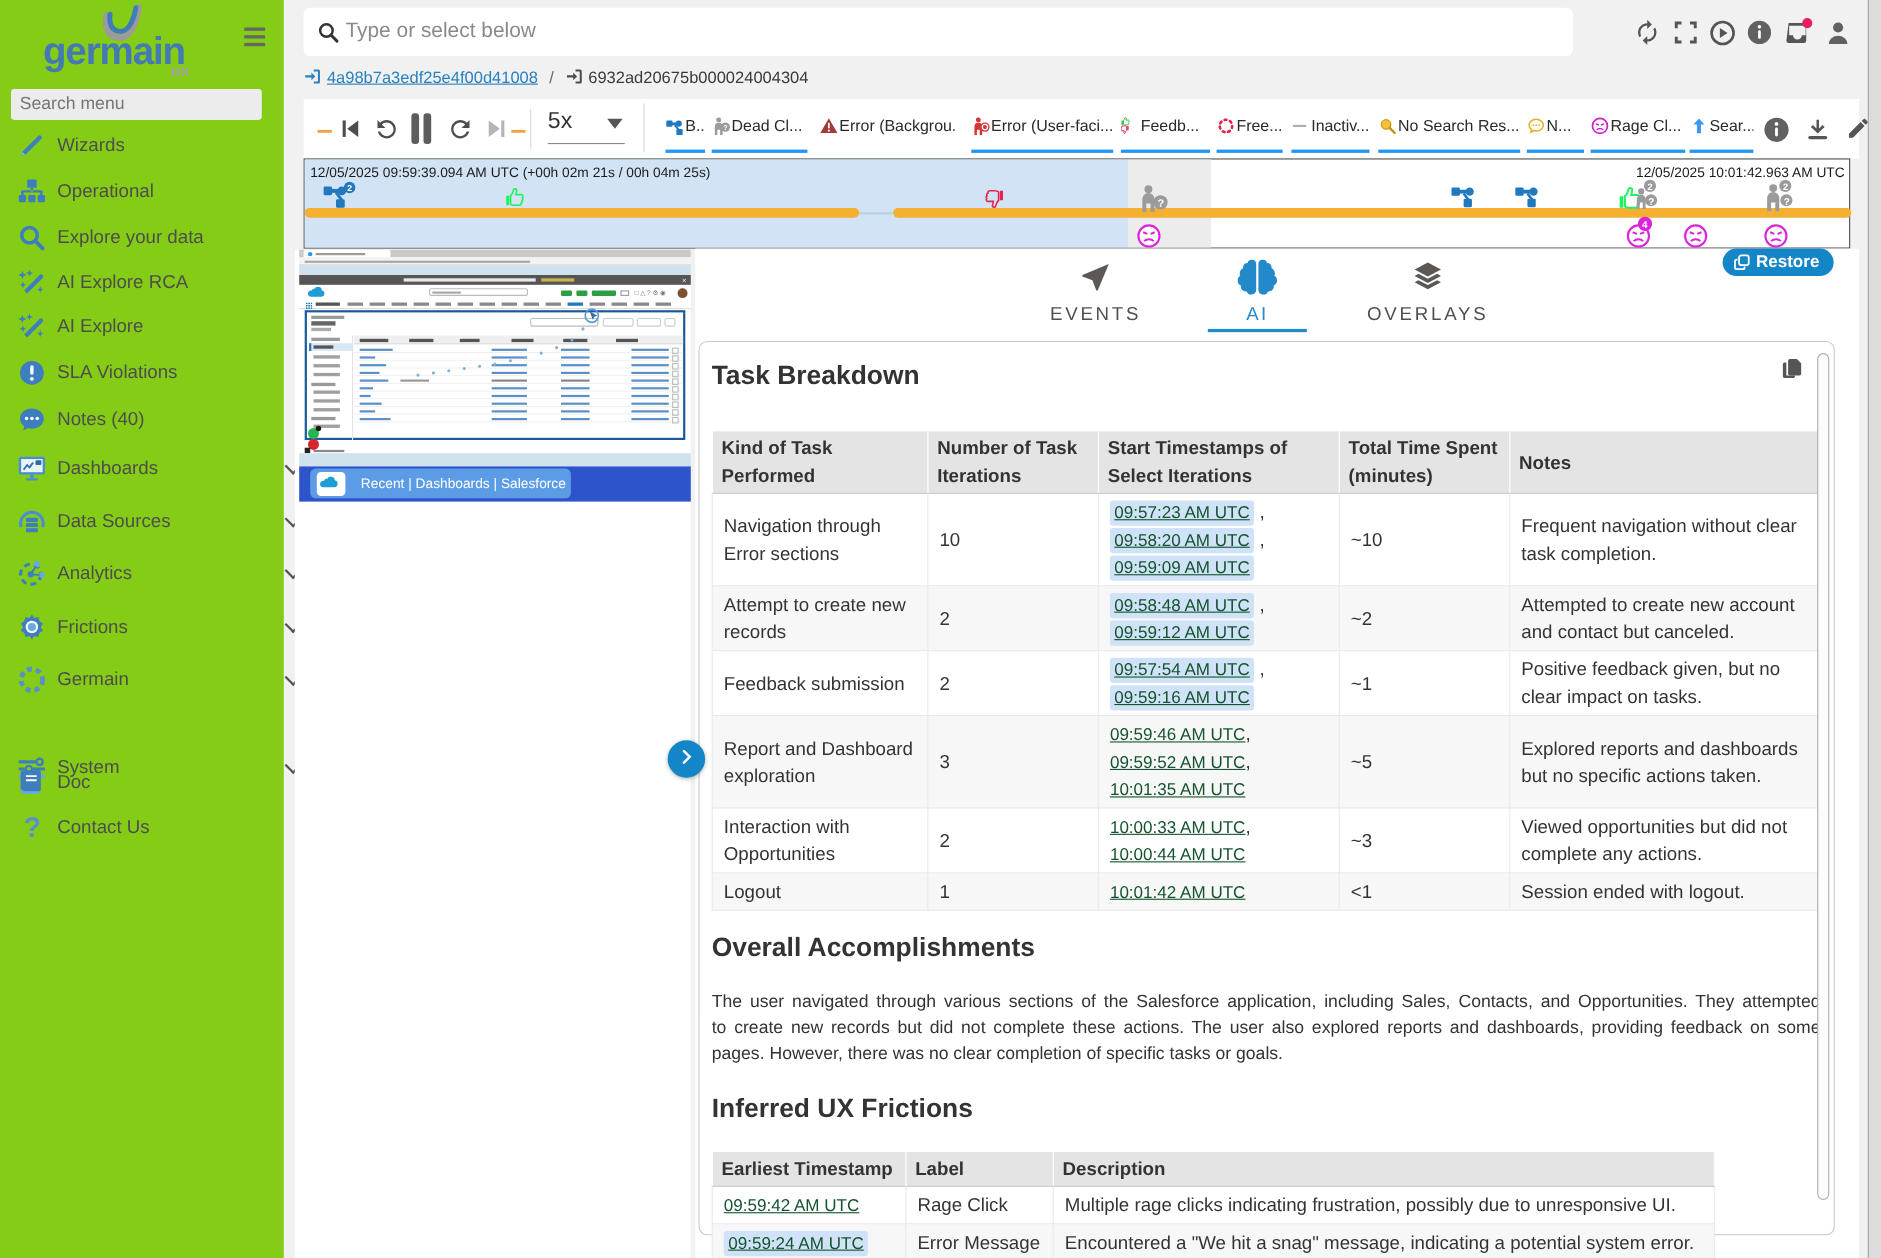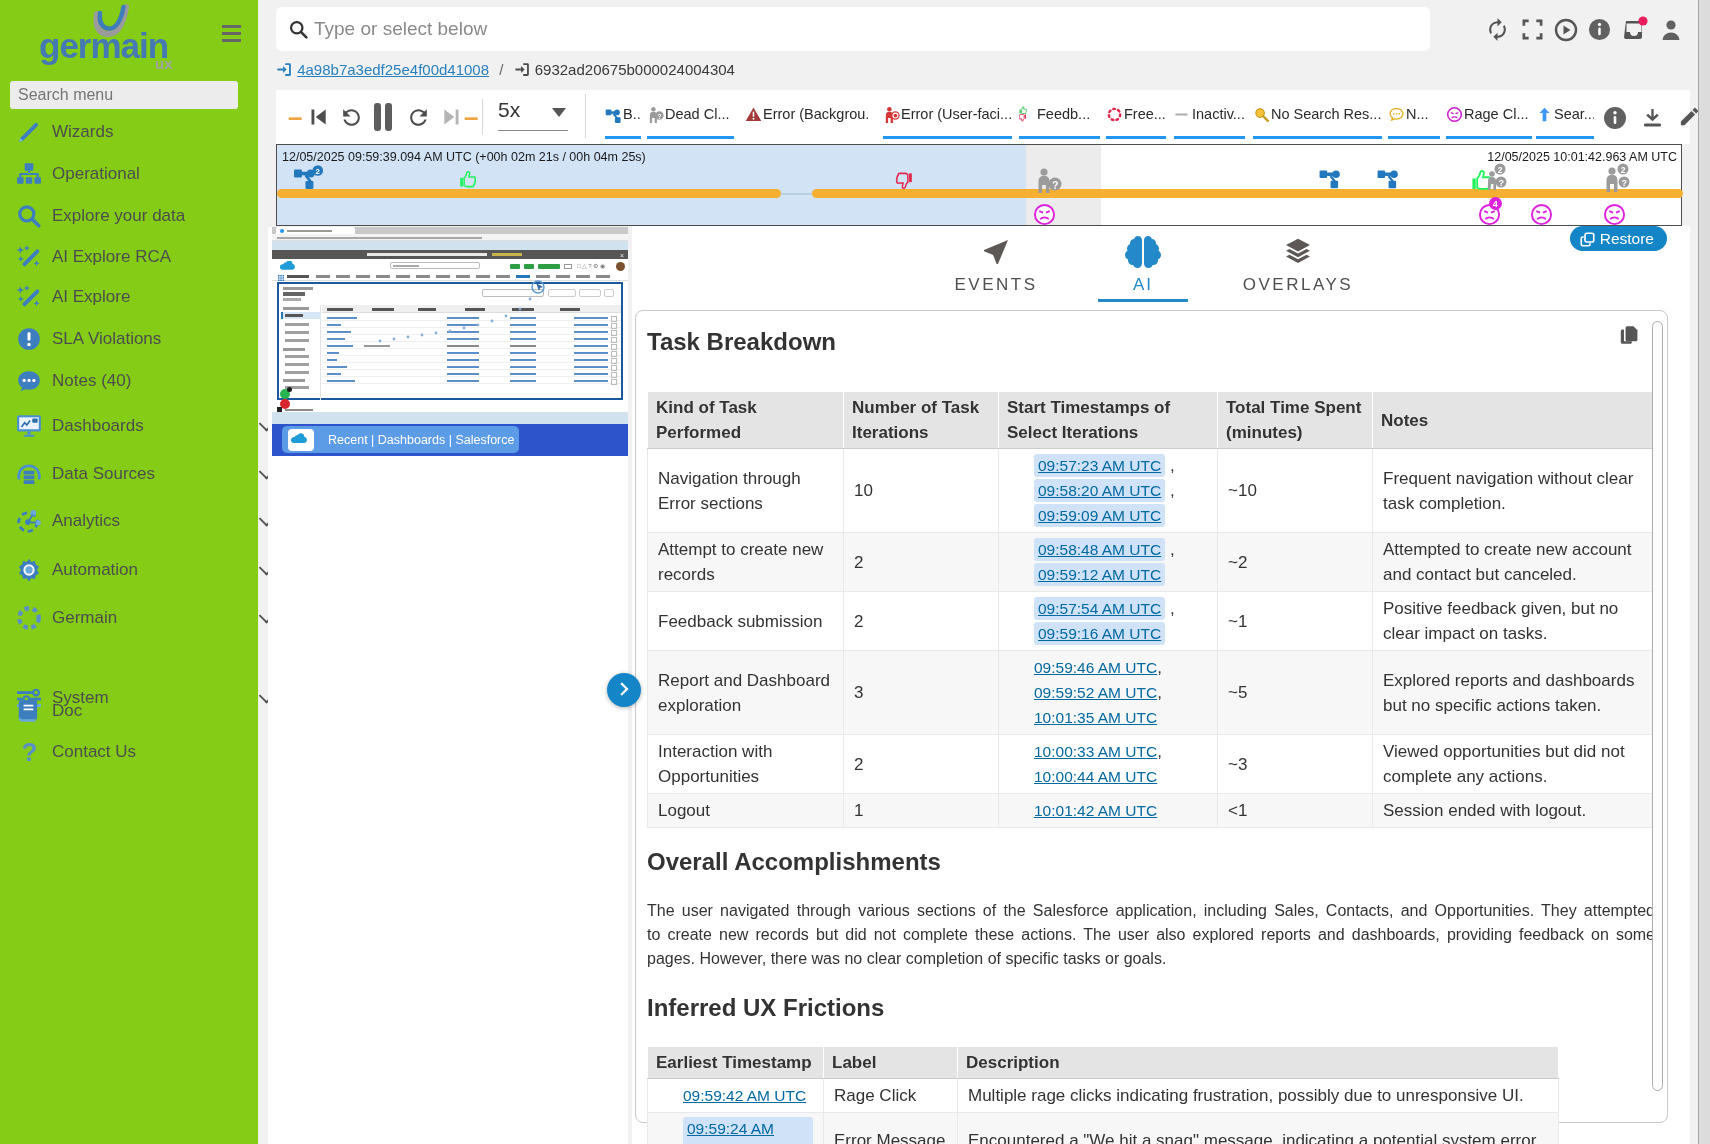--- a/index.html
+++ b/index.html
@@ -59,33 +59,33 @@
 #capbox { position:absolute; left:10px; top:2.5px; width:237px; height:27px; background:#5c9ce6; border-radius:5px; }
 #capbox .sq { position:absolute; left:6px; top:2.5px; width:26px; height:22px; background:#fff; border-radius:4px; }
 #capbox .ct { position:absolute; left:46px; top:7px; color:#fff; font-size:12.5px; white-space:nowrap; }
 #expander { position:absolute; z-index:10; left:607px; top:673px; width:34px; height:34px; border-radius:50%; background:#1486c8; box-shadow:0 1px 4px rgba(0,0,0,.3); text-align:center; line-height:40px; }
 
 
 #rightcol { position:absolute; left:632px; top:226px; width:1058px; height:918px; background:#fff; }
 .tab { position:absolute; top:10px; text-align:center; color:#4f4f4f; }
 .tab .tlabel { font-size:17px; letter-spacing:2.5px; margin-top:3px; }
 #tab-ai-underline { position:absolute; left:466px; top:73px; width:90px; height:3px; background:#2389c9; }
-#restore { position:absolute; right:23px; top:0px; height:25px; background:#1486c8; border-radius:13px; color:#fff; font-size:15.5px; padding:0 13px 0 10px; line-height:25px; }
+#restore { position:absolute; right:23px; top:0px; height:25px; background:#1486c8; border-radius:13px; color:#fff; font-size:15.5px; padding:0 13px 0 10px; line-height:25px;font-weight:bold; }
 #panel { position:absolute; left:3px; top:84px; width:1033px; height:813px; background:#fff; border:1px solid #c9c9c9; border-radius:8px; }
 #scrollpill { position:absolute; right:4px; top:10px; width:11px; height:770px; border:1px solid #adadad; border-radius:6px; background:#fcfcfc; }
 h1.sect { font-size:24px; color:#333; font-weight:bold; }
 #tb-title { position:absolute; left:11px; top:17px; }
 #copyicon { position:absolute; right:28px; top:14px; }
 
 table.dt { border-collapse:collapse; font-size:17px; color:#333; table-layout:fixed; }
 table.dt th { background:#e4e4e4; font-weight:bold; text-align:left; vertical-align:middle; padding:3px 8px; border:1px solid #fff; border-bottom:1px solid #ccc; line-height:25px; }
 table.dt td { padding:4px 10px; border:1px solid #e9e9e9; vertical-align:middle; line-height:25px; }
 table.dt tr.alt td { background:#f7f7f7; }
 #tbtable { position:absolute; left:11px; top:80px; width:1007px; }
-a.ts { color:#0369a1; text-decoration:underline; font-size:15.5px; line-height:23px; display:inline-block;margin-left:25px; }
+a.ts { color:#14532d; text-decoration:underline; font-size:15.5px; line-height:23px; display:inline-block; }
 a.tsh { background:#cfe2f7; border-radius:3px; padding:0 4px; }
 #oa-title { position:absolute; left:11px; top:537px; }
 #oa-par { position:absolute; left:11px; top:588px; width:1008px; font-size:16px; color:#333; line-height:24px; }
 #oa-par .jl { text-align:justify; text-align-last:justify; }
 #uf-title { position:absolute; left:11px; top:683px; }
 #uftable { position:absolute; left:11px; top:735px; width:912px; }
 </style>
 </head>
 <body>
 <div id="page">
@@ -195,21 +195,21 @@
         </svg>
         <span class="tx">Analytics</span>
         <span class="ch"></span>
       </div>
     <div class="mi" style="top:550px">
         <svg class="ic" viewBox="0 0 24 24">
           <path fill="#3d7ebf" d="M12 1.5 l2 3 3.4 -.9 .9 3.4 3 2 -1.9 3 1.9 3 -3 2 -.9 3.4 -3.4 -.9 -2 3 -2 -3 -3.4 .9 -.9 -3.4 -3 -2 1.9 -3 -1.9 -3 3 -2 .9 -3.4 3.4 .9 Z"></path>
           <circle cx="12" cy="12" r="5.2" fill="#fff"></circle>
           <circle cx="12" cy="12" r="3.4" fill="#6aa9dc"></circle>
         </svg>
-        <span class="tx">Automation</span>
+        <span class="tx">Frictions</span>
         <span class="ch"></span>
       </div>
     <div class="mi" style="top:598px">
         <svg class="ic" viewBox="0 0 24 24">
           <circle cx="12" cy="12" r="9" fill="none" stroke="#5b8fc7" stroke-width="4" stroke-dasharray="4.2 3.4"></circle>
         </svg>
         <span class="tx">Germain</span>
         <span class="ch"></span>
       </div>
     <div class="mi" style="top:678px">

